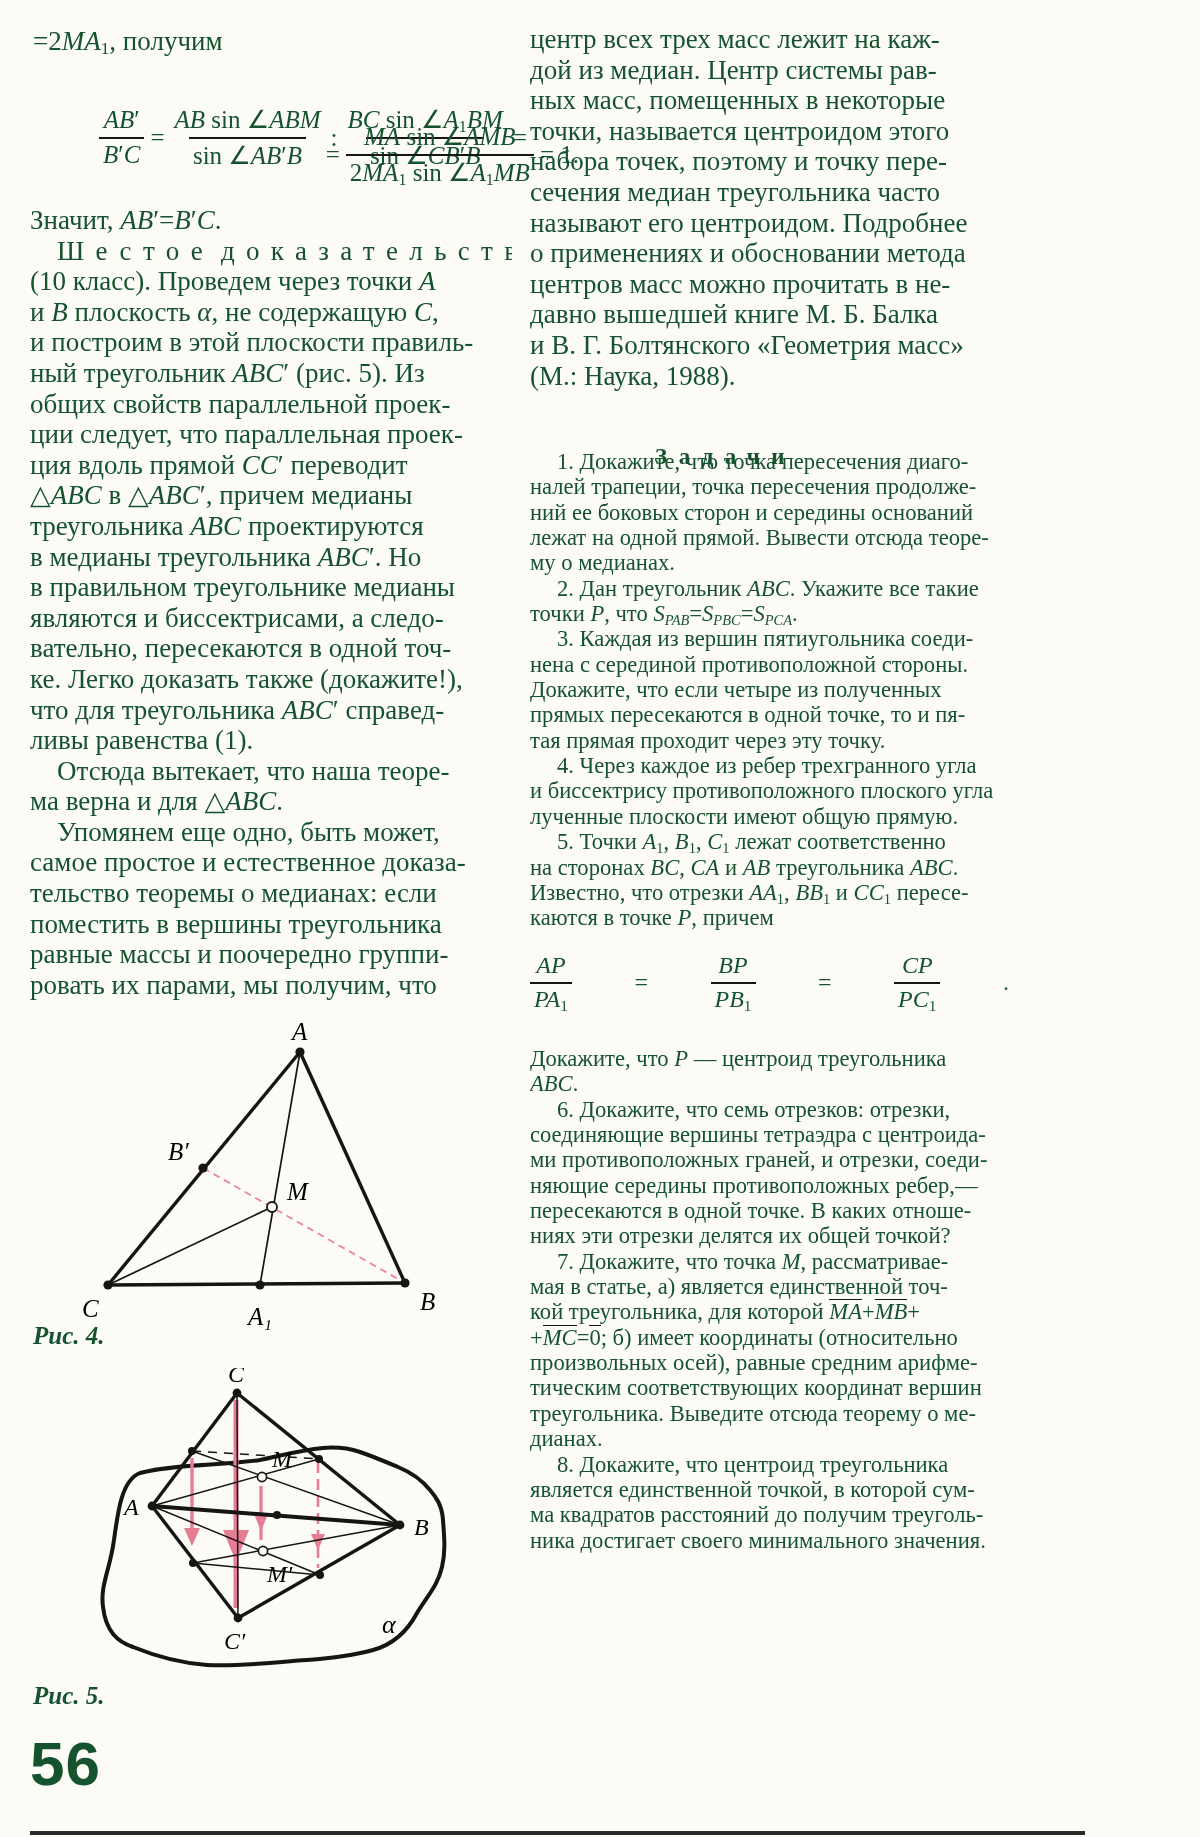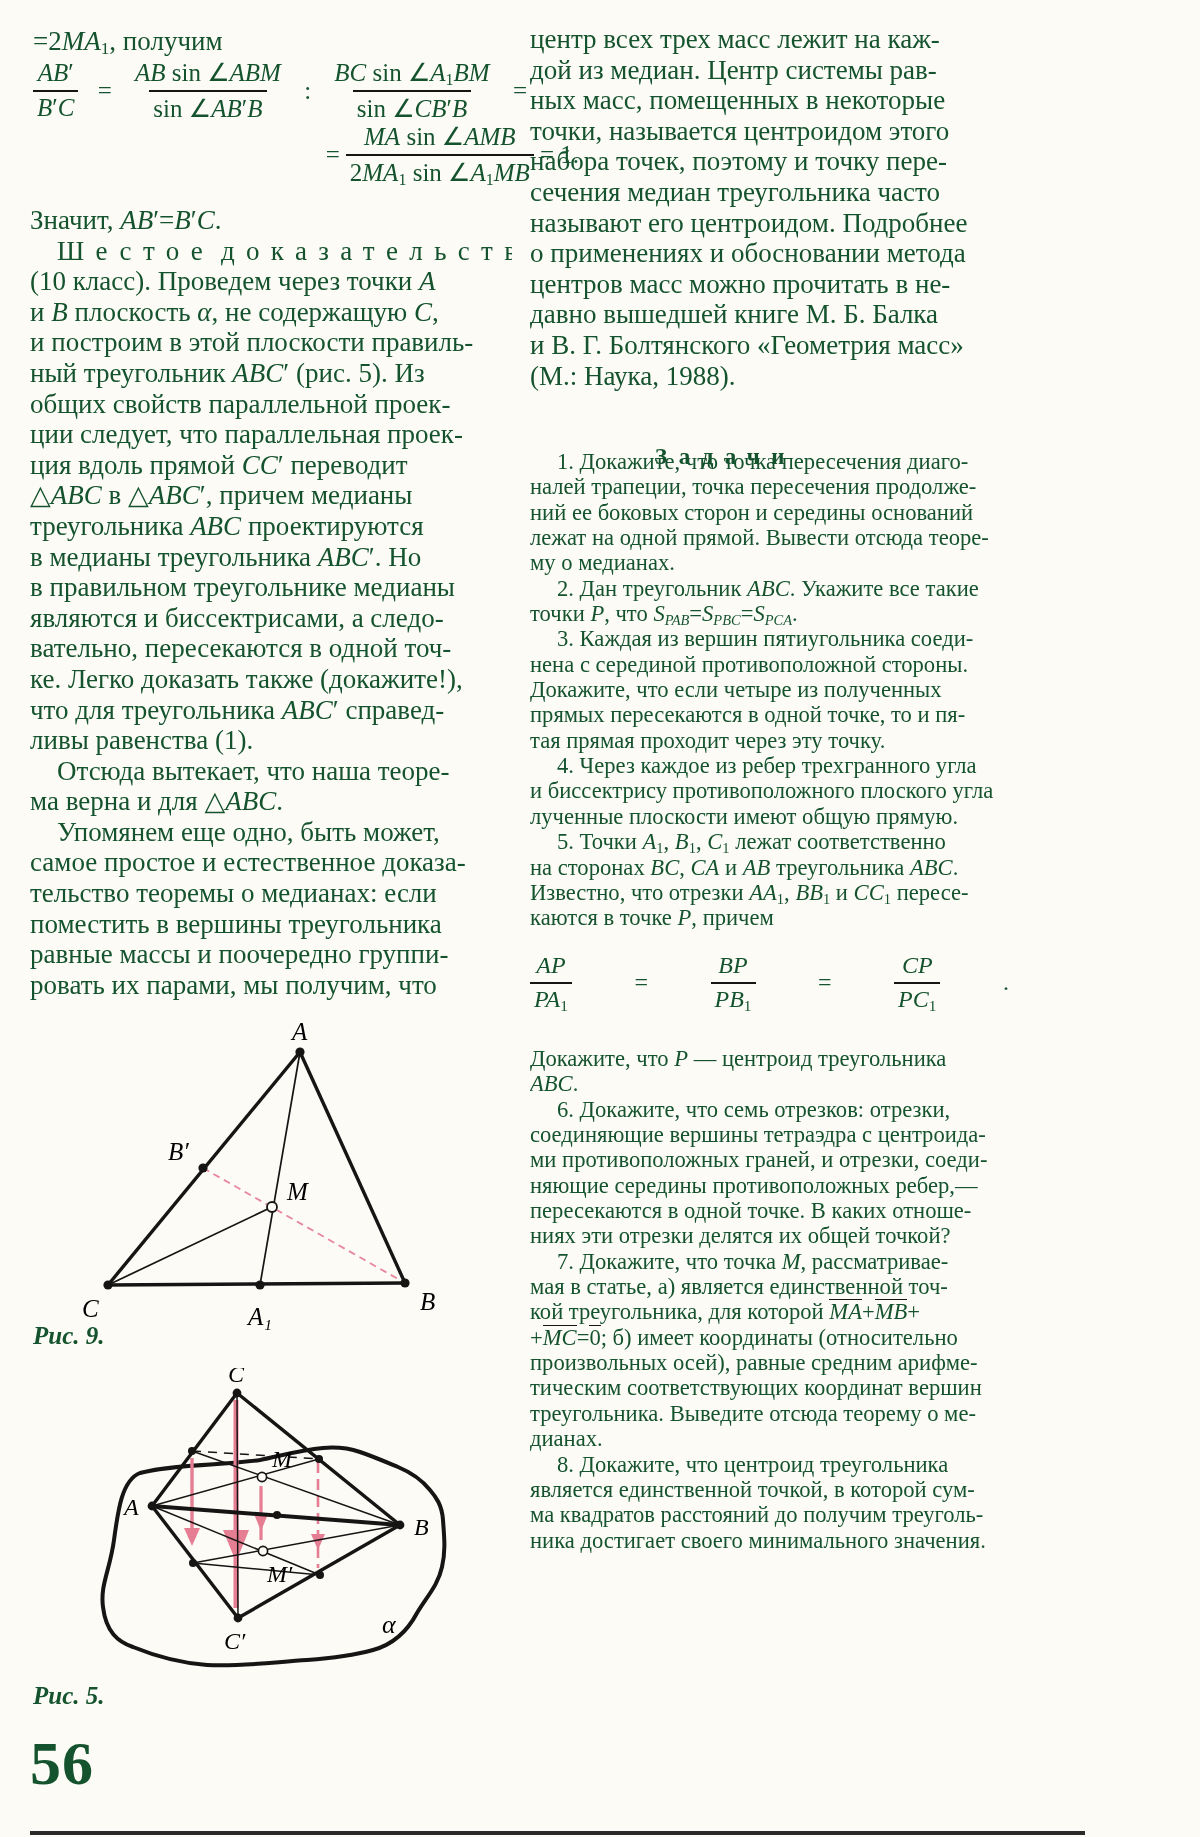--- a/index.html
+++ b/index.html
@@ -16,28 +16,28 @@
   i{font-style:italic;}
   sub{font-size:64%;vertical-align:-4px;line-height:0;}
   .ls{letter-spacing:.42em;}
   .ov{border-top:1.8px solid #161514;padding-top:1px;line-height:1;display:inline-block;}
   
   .frac{display:inline-flex;flex-direction:column;align-items:center;text-align:center;vertical-align:middle;}
   .frac .num{padding:0 4px 3px;}
   .frac .den{border-top:2.2px solid #161514;padding:2px 4px 0;}
   .frow{display:flex;align-items:center;font-size:25px;}
   .frow .op{padding:0 6px;}
-  .f1{justify-content:space-between;}
+  .f1{justify-content:flex-end;margin-top:47px;}
   .f2{justify-content:flex-end;}
   .fr-center{justify-content:space-between;}
   .intro-line{font-size:27px;}
   
   .tasks-heading{font-size:23px;font-weight:bold;letter-spacing:.5em;margin-top:24px;}
   .fig-caption{font-size:25px;font-style:italic;font-weight:600;}
-  .pagenum{font-family:Liberation Serif, serif;font-weight:bold;font-size:62px;letter-spacing:1px;}
+  .pagenum{font-family:Liberation Sans, sans-serif;font-weight:bold;font-size:62px;letter-spacing:1px;}
   .bottom-rule{background:#2a2a2a;}
   svg text{font-family:"Liberation Serif",serif;font-style:italic;}
 </style>
 </head>
 <body>
 
 <div class="page">
 
   <div class="abs intro-line nj" style="left:33px;top:26px;width:500px;">=2<i>MA</i><sub>1</sub>, получим</div>
 
@@ -110,21 +110,21 @@
     <circle cx="173" cy="148" r="4.6" fill="#161514"></circle>
     <circle cx="230" cy="265" r="4.6" fill="#161514"></circle>
     <circle cx="242" cy="187" r="5" fill="#fcfbf6" stroke="#161514" stroke-width="1.8"></circle>
     <text x="262" y="20" font-size="25">A</text>
     <text x="138" y="140" font-size="25">B′</text>
     <text x="257" y="180" font-size="25">M</text>
     <text x="52" y="297" font-size="25">C</text>
     <text x="218" y="305" font-size="25">A₁</text>
     <text x="390" y="290" font-size="25">B</text>
   </svg>
-  <div class="abs fig-caption" style="left:33px;top:1322px;">Рис. 9.</div>
+  <div class="abs fig-caption" style="left:33px;top:1322px;">Рис. 4.</div>
 
   <svg class="abs" style="left:60px;top:1368px;" width="460" height="355" viewBox="0 0 460 355">
     <path d="M80,105 C62,112 58,142 54,172 C50,202 40,217 43,239 C46,264 58,274 73,279 C95,288 120,295 147,297 C180,299 215,294 247,292 C275,290 295,287 313,282 C335,276 348,262 357,245 C368,227 378,217 382,199 C386,182 384,167 383,152 C382,137 376,129 370,122 C362,112 350,104 338,99 C326,94 312,88 300,84 C288,80 275,79 263,80 C240,82 220,88 200,92 C170,97 112,96 80,105 Z" fill="none" stroke="#161514" stroke-width="4"></path>
 
     <line x1="132" y1="90" x2="132" y2="164" stroke="#e57d93" stroke-width="3.4"></line>
     <polygon points="124,160 140,160 132,178" fill="#e57d93"></polygon>
     <line x1="176" y1="32" x2="176" y2="240" stroke="#e57d93" stroke-width="5"></line>
     <polygon points="163,162 189,162 176,194" fill="#e57d93"></polygon>
     <line x1="201" y1="118" x2="201" y2="172" stroke="#e57d93" stroke-width="3.2"></line>
     <polygon points="194,146 208,146 201,163" fill="#e57d93"></polygon>

